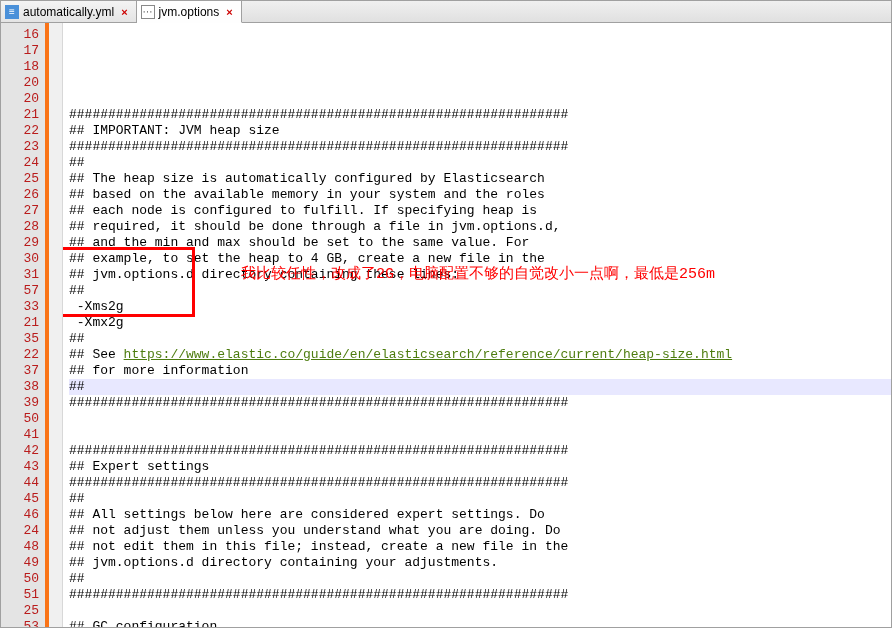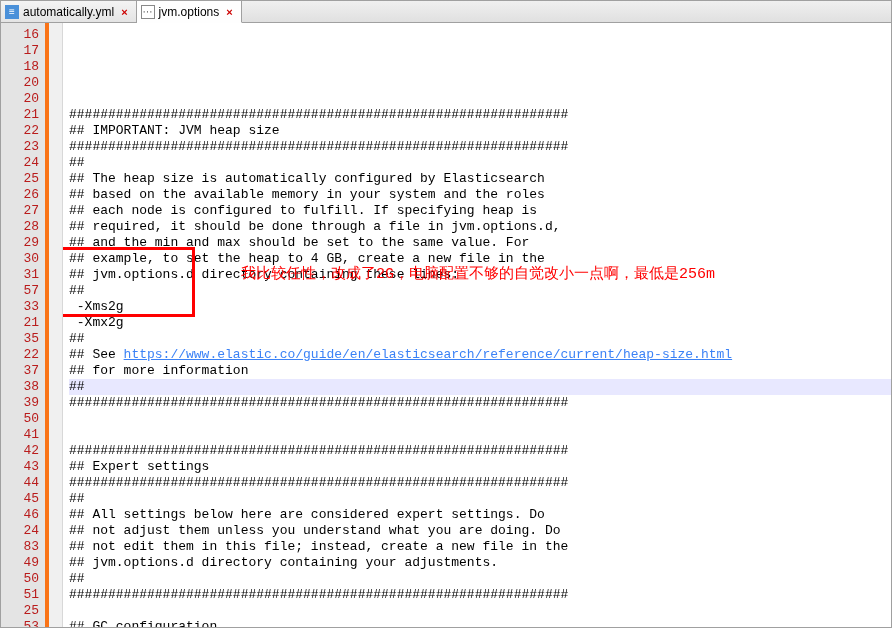--- a/index.html
+++ b/index.html
@@ -68,21 +68,21 @@
     white-space: pre;
     color: #000;
     position: relative;
     overflow: hidden;
   }
   .gutter div, .code div { height: 16px; }
   .hl-line {
     background: #e8e8ff;
     width: 100%;
   }
-  .link { text-decoration: underline; color:#3b82f6; }
+  .link { text-decoration: underline; color:#4d7c0f; }
   .red-box {
     position: absolute;
     border: 3px solid #ff0000;
     pointer-events: none;
   }
   .annotation {
     position: absolute;
     color: #ff0000;
     font-family: "SimSun","Microsoft YaHei",sans-serif;
     font-size: 15px;
@@ -132,21 +132,21 @@
       <div>38</div>
       <div>39</div>
       <div>50</div>
       <div>41</div>
       <div>42</div>
       <div>43</div>
       <div>44</div>
       <div>45</div>
       <div>46</div>
       <div>24</div>
-      <div>83</div>
+      <div>48</div>
       <div>49</div>
       <div>50</div>
       <div>51</div>
       <div>25</div>
       <div>53</div>
     </div>
   <div class="fold-col"></div>
   <div class="code" id="code">
     <div></div><div></div><div></div><div>################################################################</div><div>## IMPORTANT: JVM heap size</div><div>################################################################</div><div>##</div><div>## The heap size is automatically configured by Elasticsearch</div><div>## based on the available memory in your system and the roles</div><div>## each node is configured to fulfill. If specifying heap is</div><div>## required, it should be done through a file in jvm.options.d,</div><div>## and the min and max should be set to the same value. For</div><div>## example, to set the heap to 4 GB, create a new file in the</div><div>## jvm.options.d directory containing these lines:</div><div>##</div><div> -Xms2g</div><div> -Xmx2g</div><div>##</div><div><span>## See </span><span class="link">https://www.elastic.co/guide/en/elasticsearch/reference/current/heap-size.html</span></div><div>## for more information</div><div class="hl-line">##</div><div>################################################################</div><div></div><div></div><div>################################################################</div><div>## Expert settings</div><div>################################################################</div><div>##</div><div>## All settings below here are considered expert settings. Do</div><div>## not adjust them unless you understand what you are doing. Do</div><div>## not edit them in this file; instead, create a new file in the</div><div>## jvm.options.d directory containing your adjustments.</div><div>##</div><div>################################################################</div><div></div><div>## GC configuration</div><div class="red-box" id="redbox" style="top: 224px; left: -18px; width: 150px; height: 70px;"></div>
     <div class="annotation" id="anno" style="top: 244px; left: 178px; font-family: Liberation Mono, monospace;">我比较任性，改成了2G，电脑配置不够的自觉改小一点啊，最低是256m</div>

